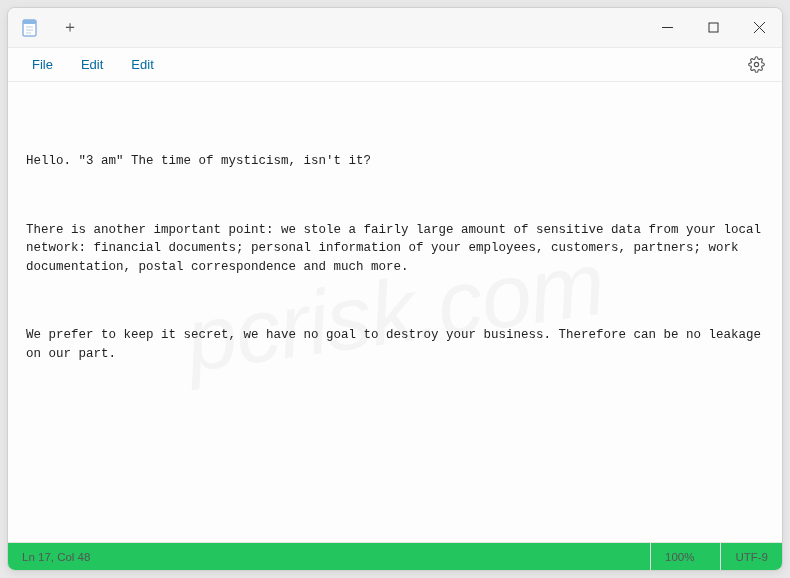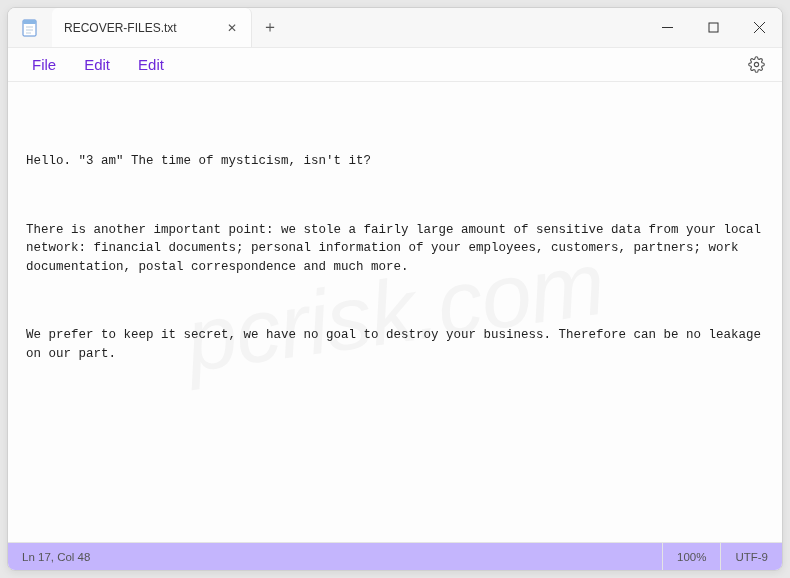--- a/index.html
+++ b/index.html
@@ -107,22 +107,22 @@
       height: 34px;
       display: flex;
       align-items: center;
       padding: 0 12px;
       gap: 4px;
       border-bottom: 1px solid #eaeaea;
       background: #fdfdfd;
     }
     .menu-item {
       padding: 5px 12px;
-      font-size: 15px;
-      color: #6d28d9;
+      font-size: 13px;
+      color: #0369a1;
       cursor: pointer;
       border-radius: 4px;
     }
     .menubar-spacer {
       flex: 1;
     }
     .settings-icon {
       width: 28px;
       height: 28px;
       display: flex;
@@ -157,24 +157,25 @@
       font-weight: 300;
       color: rgba(100,100,100,0.06);
       pointer-events: none;
       white-space: nowrap;
       letter-spacing: -1px;
     }
     .statusbar {
       height: 28px;
       display: flex;
       align-items: center;
-      background: #c4b5fd;
+      background: #22c55e;
       border-top: 1px solid #e4e4e4;
       font-size: 11.5px;
       color: #555;
+      gap: 12px;
     }
     .status-item {
       padding: 0 14px;
       height: 100%;
       display: flex;
       align-items: center;
       border-left: 1px solid #e4e4e4;
     }
     .status-item:first-child {
       border-left: none;
@@ -189,24 +190,20 @@
 <div class="window">
   <div class="titlebar">
     <div class="app-icon">
       <svg viewBox="0 0 18 18">
         <rect x="2" y="1" width="13" height="16" rx="1" fill="#fff" stroke="#5a8fd6" stroke-width="1"></rect>
         <rect x="2" y="1" width="13" height="4" rx="1" fill="#8bb7e6"></rect>
         <line x1="5" y1="8" x2="12" y2="8" stroke="#bcd" stroke-width="1"></line>
         <line x1="5" y1="11" x2="12" y2="11" stroke="#bcd" stroke-width="1"></line>
         <line x1="5" y1="14" x2="10" y2="14" stroke="#bcd" stroke-width="1"></line>
       </svg>
-    </div>
-    <div class="tab">
-      <span class="tab-title">RECOVER-FILES.txt</span>
-      <span class="tab-close">✕</span>
     </div>
     <div class="new-tab">＋</div>
     <div class="titlebar-spacer"></div>
     <div class="window-controls">
       <div class="win-btn">
         <svg viewBox="0 0 11 11">
             <line x1="0" y1="5.5" x2="11" y2="5.5"></line>
           </svg>
       </div>
       <div class="win-btn">

